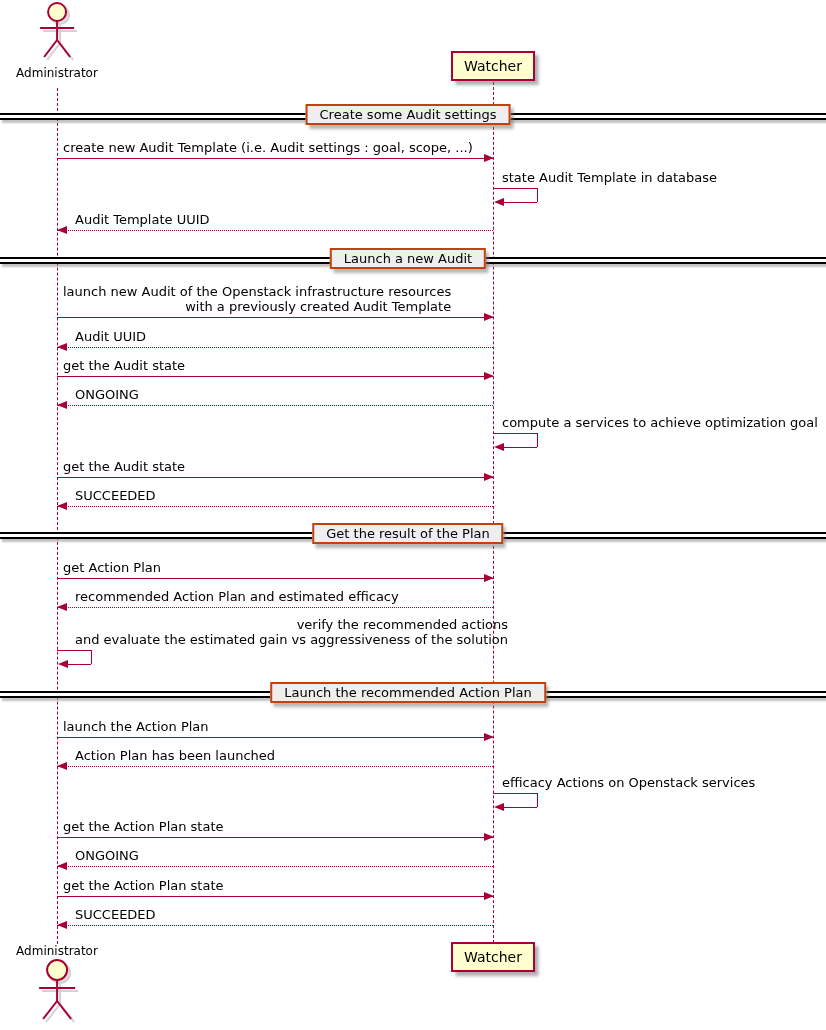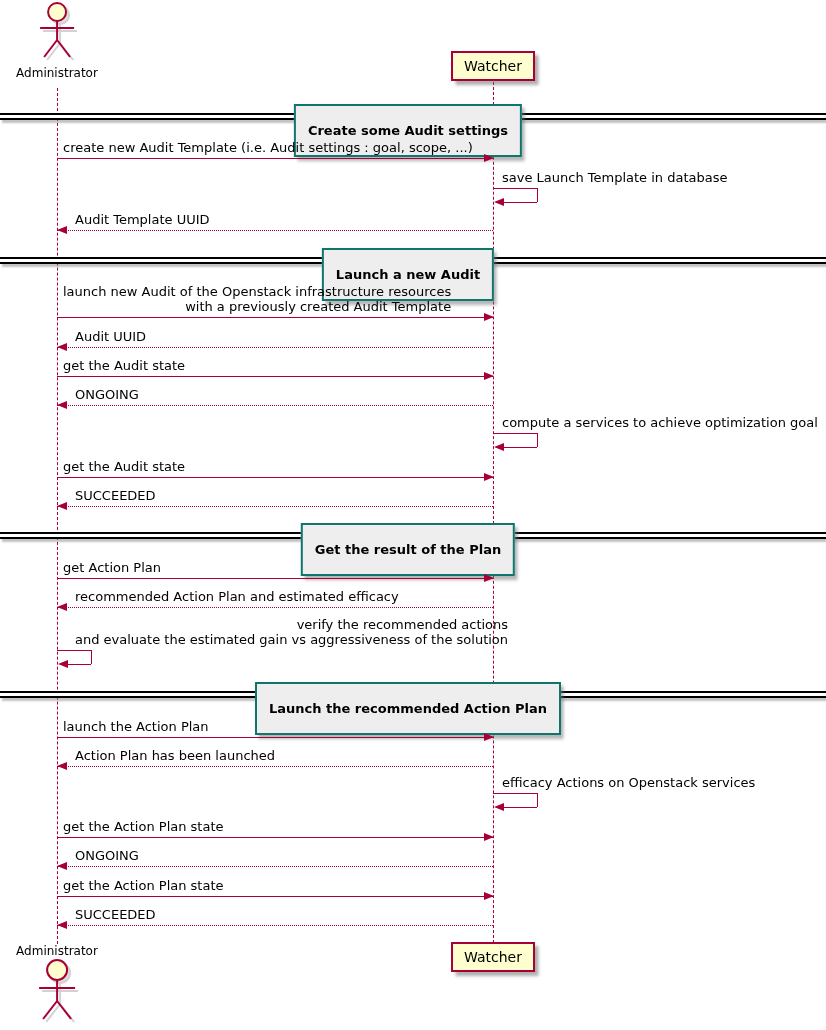--- a/index.html
+++ b/index.html
@@ -22,22 +22,22 @@
   .participant{position:absolute;transform:translateX(-50%);background:var(--pfill);
     border:2px solid var(--accent);padding:4px 11px;font-size:14px;line-height:18px;
     box-shadow:4px 4px 3px rgba(110,110,110,0.55);z-index:6;white-space:nowrap;}
 
   
   .divider{position:absolute;left:0;right:0;z-index:4;}
   .divider-lines{position:absolute;left:0;right:0;top:0;height:3px;background:#fff;
     border-top:2px solid #000;border-bottom:2px solid #000;
     box-shadow:2px 3px 2px rgba(120,120,120,0.45);}
   .divider-box{position:absolute;top:-9px;left:408px;transform:translateX(-50%);
-    background:var(--dfill);border:2px solid #0f766e;padding:17px 12px;
-    font-weight:bold;font-size:13px;line-height:15px;white-space:nowrap;
+    background:var(--dfill);border:2px solid #c2410c;padding:1px 12px;
+    font-weight:normal;font-size:13px;line-height:15px;white-space:nowrap;
     box-shadow:3px 4px 3px rgba(120,120,120,0.55);}
 
   
   .msg{position:absolute;left:57px;width:436px;height:0;font-size:13px;line-height:15px;z-index:5;}
   .lbl{position:absolute;bottom:3px;left:6px;white-space:pre-line;width:max-content;text-align:right;}
   .lbl-indent{left:18px;}
   .line{position:absolute;top:0;left:0;right:0;height:0;}
   .line-solid{border-top:1px solid var(--accent);}
   .line-dotted{border-top:1px dotted var(--accent);}
   .ah{position:absolute;width:0;height:0;top:-4px;}
@@ -102,21 +102,21 @@
     <div class="divider-box">Launch the recommended Action Plan</div>
   </div>
 
   <div class="msg" style="top:158px">
     <span class="lbl">create new Audit Template (i.e. Audit settings : goal, scope, ...)</span>
     <div class="line line-solid"></div>
     <div class="ah ah-r"></div>
   </div>
 
   <div class="selfmsg" style="left:493px;top:188px">
-    <span class="lbl">save Launch Template in database</span>
+    <span class="lbl">state Audit Template in database</span>
     <div class="loop-top"></div>
     <div class="loop-right"></div>
     <div class="loop-bottom"></div>
     <div class="ah ah-l"></div>
   </div>
 
   <div class="msg" style="top:230px">
     <span class="lbl lbl-indent">Audit Template UUID</span>
     <div class="line line-dotted"></div>
     <div class="ah ah-l"></div>

